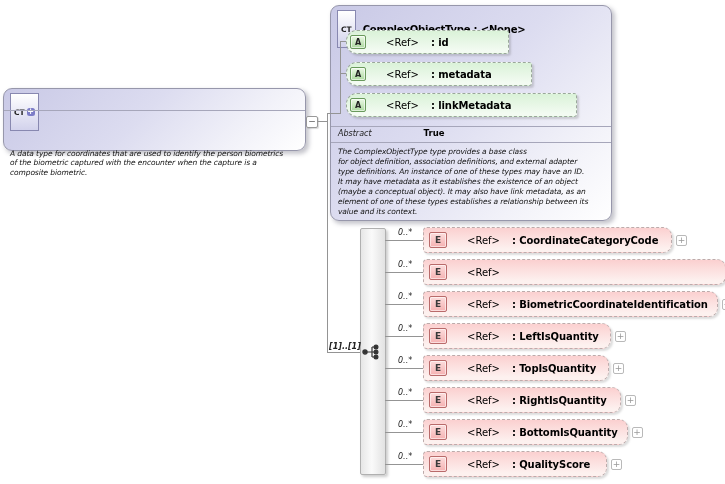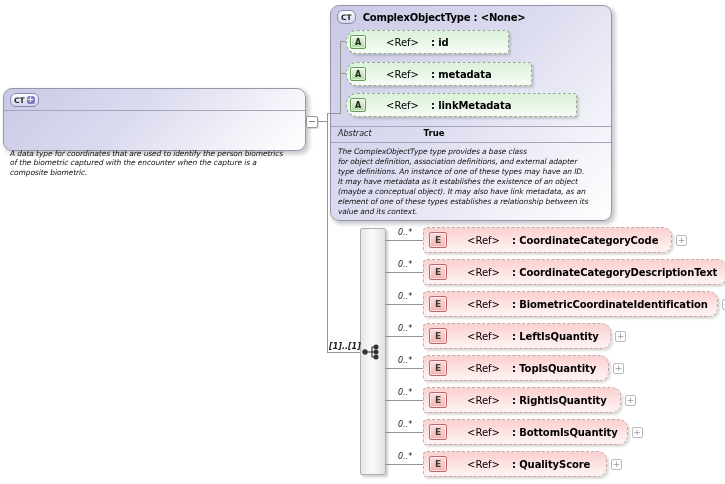--- a/index.html
+++ b/index.html
@@ -11,22 +11,22 @@
   
   .tbox{position:absolute;border:1px solid #9797ab;border-radius:9px;
         background:linear-gradient(135deg,#c9c9e6 0%,#dcdcf0 45%,#f2f2f9 78%,#ffffff 100%);
         box-shadow:2.5px 2.5px 4px rgba(90,90,110,.35);}
   .tbox-hd{display:flex;align-items:center;gap:7px;padding:4px 6px;}
   .title{font-weight:bold;font-size:10px;letter-spacing:-.2px;white-space:nowrap;color:#000;}
   .divider{position:absolute;left:0;right:0;height:1px;background:#a6a6ba;}
   .desc{position:absolute;font-style:italic;font-size:7.5px;line-height:9.4px;color:#111;
         white-space:pre-line;letter-spacing:-.1px;}
 
-  .ct-icon{display:inline-flex;align-items:center;gap:2px;height:12px;padding:0 3px;
-           border:1px solid #8888b0;border-radius:6px;flex:0 0 auto;
+  .ct-icon{display:inline-flex;align-items:center;gap:2px;height:12px;padding:12px 3px;
+           border:1px solid #8888b0;border-radius:0;flex:0 0 auto;
            background:linear-gradient(#ffffff,#d2d2ec);}
   .ct-txt{font-weight:bold;font-size:7.5px;color:#222;}
   .ct-plus{width:8px;height:8px;border-radius:2.5px;background:#7d7dc7;color:#fff;
            font-size:8px;line-height:7px;text-align:center;font-weight:bold;}
 
   .toggle{position:absolute;width:10px;height:10px;border:1px solid #999;background:#fff;
           border-radius:2px;font-size:9px;line-height:8px;text-align:center;color:#555;
           box-shadow:1px 1px 1px rgba(0,0,0,.15);}
 
   
@@ -166,21 +166,20 @@
     </div>
     <div class="plus">+</div>
   </div>
 
   <div class="el-row el-r1" style="top:259px;">
     <div class="el-line"></div>
     <span class="card">0..*</span>
     <div class="ebox">
       <span class="e-icon">E</span>
       <span class="ref">&lt;Ref&gt;</span>
-      <span class="mname">: CoordinateCategoryDescriptionText</span>
     </div>
 
   </div>
 
   <div class="el-row el-r2" style="top:291px;">
     <div class="el-line"></div>
     <span class="card">0..*</span>
     <div class="ebox">
       <span class="e-icon">E</span>
       <span class="ref">&lt;Ref&gt;</span>

